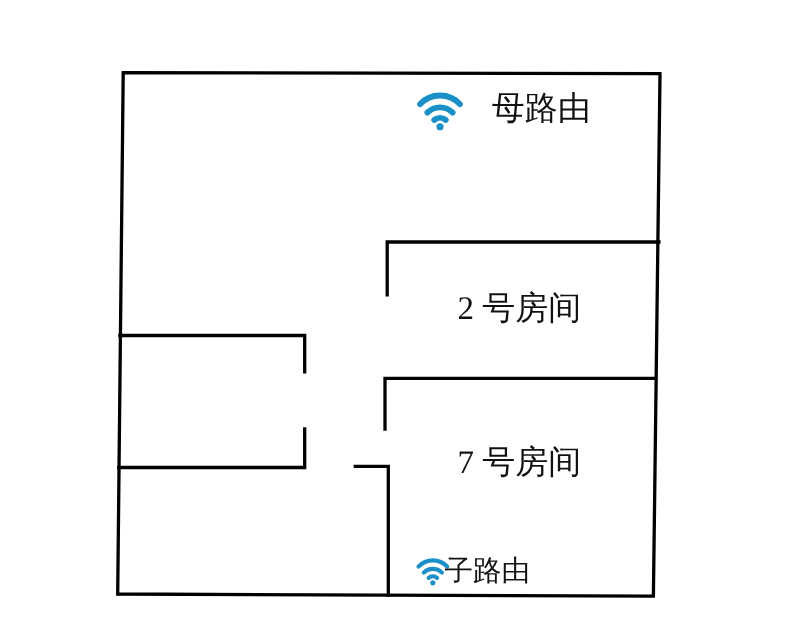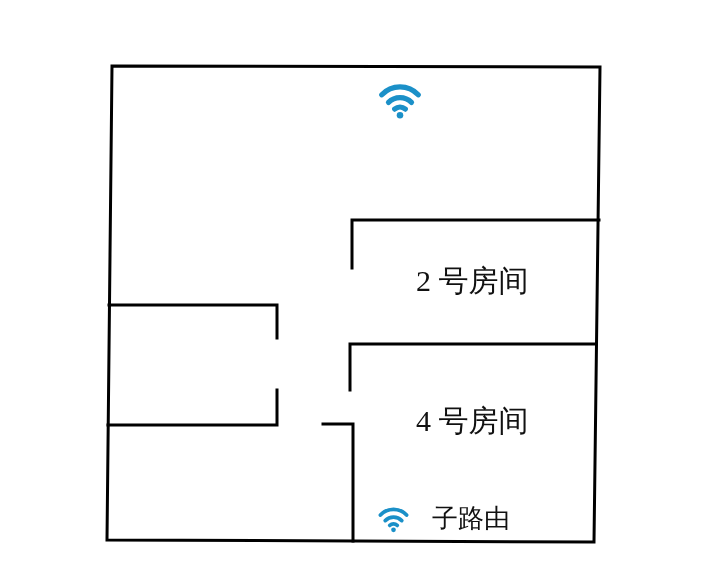--- a/index.html
+++ b/index.html
@@ -45,21 +45,21 @@
   }
   .label-room-1 {
     left: 416px;
     top: 266px;
   }
   .label-room-2 {
     left: 416px;
     top: 406px;
   }
   .label-router-child {
-    left: 432px;
+    left: 404px;
     top: 506px;
     font-size: 26px;
   }
   .wifi-icon {
     position: absolute;
     color: var(--wifi-blue, #1b90c8);
   }
   .wifi-icon svg {
     display: block;
   }
@@ -94,24 +94,25 @@
 
   <span class="wifi-icon wifi-main">
     <svg width="46" height="41" viewBox="0 0 48 42">
       <path d="M5 16 A26 26 0 0 1 43 16" fill="none" stroke="currentColor" stroke-width="5.5" stroke-linecap="round"></path>
       <path d="M12 24 A17 17 0 0 1 36 24" fill="none" stroke="currentColor" stroke-width="5.5" stroke-linecap="round"></path>
       <path d="M18.5 31 A8.5 8.5 0 0 1 29.5 31" fill="none" stroke="currentColor" stroke-width="5.5" stroke-linecap="round"></path>
       <circle cx="24" cy="37.5" r="3.4" fill="currentColor"></circle>
     </svg>
   </span>
 
+  <div class="label label-router-main">母路由</div>
 
   <div class="label label-room label-room-1">2 号房间</div>
 
-  <div class="label label-room label-room-2">4 号房间</div>
+  <div class="label label-room label-room-2">7 号房间</div>
 
   <span class="wifi-icon wifi-child">
     <svg width="33" height="29" viewBox="0 0 48 42">
       <path d="M5 16 A26 26 0 0 1 43 16" fill="none" stroke="currentColor" stroke-width="5.5" stroke-linecap="round"></path>
       <path d="M12 24 A17 17 0 0 1 36 24" fill="none" stroke="currentColor" stroke-width="5.5" stroke-linecap="round"></path>
       <path d="M18.5 31 A8.5 8.5 0 0 1 29.5 31" fill="none" stroke="currentColor" stroke-width="5.5" stroke-linecap="round"></path>
       <circle cx="24" cy="37.5" r="3.4" fill="currentColor"></circle>
     </svg>
   </span>
 

